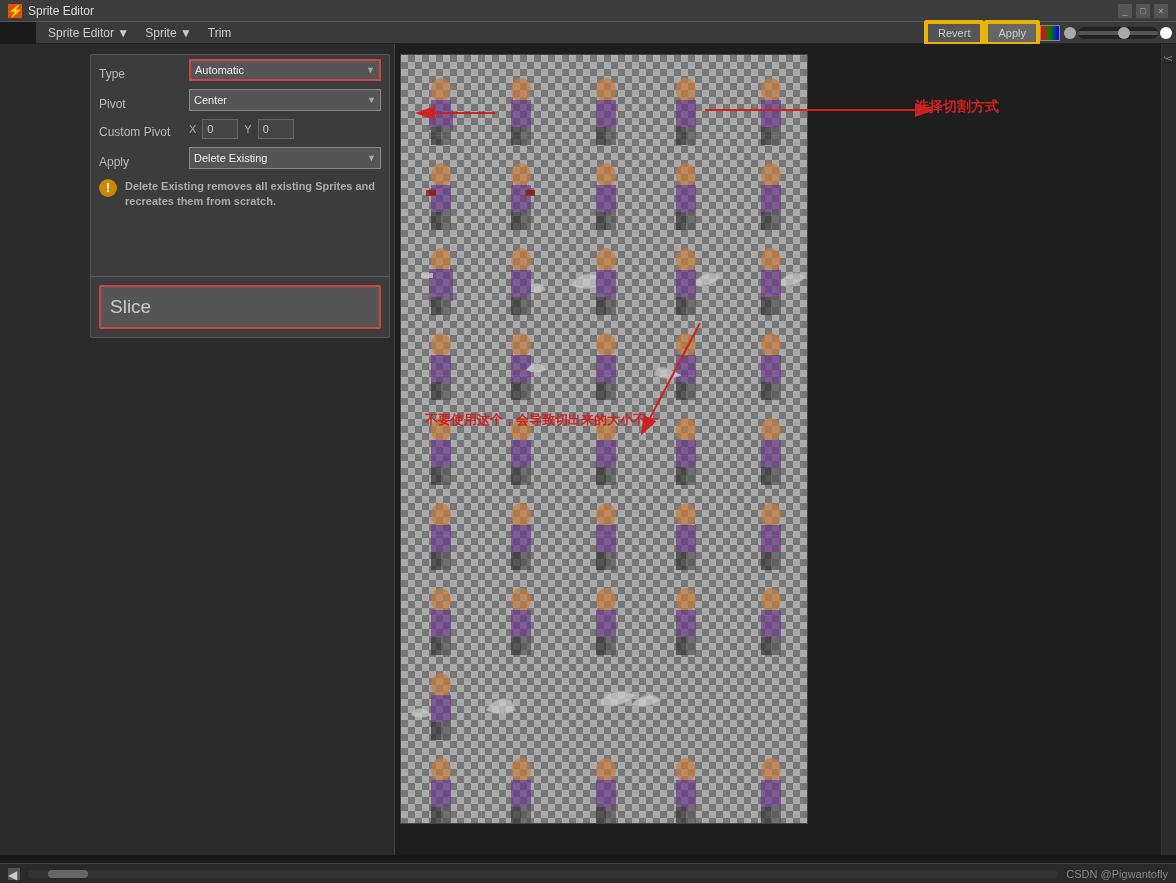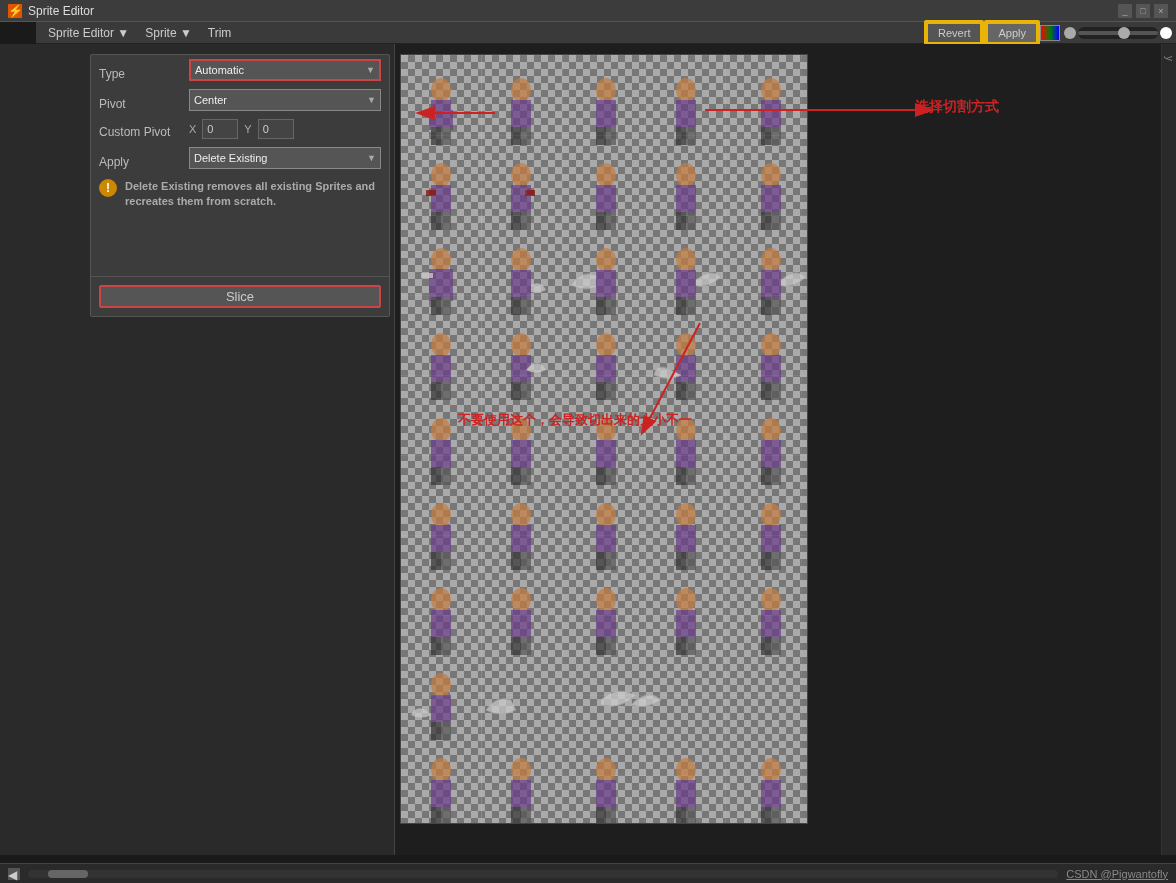--- a/index.html
+++ b/index.html
@@ -207,27 +207,27 @@
       font-size: 11px;
       line-height: 1.4;
       font-weight: bold;
     }
     .slice-btn-row {
       padding: 8px;
       border-top: 1px solid #555;
     }
     .slice-btn {
       width: 100%;
-      padding: 2px;
+      padding: 9px;
       background: #555;
       border: 2px solid #cc4444;
       color: #ccc;
-      font-size: 13px;
+      font-size: 19px;
       cursor: pointer;
-      text-align: center;
+      text-align: left;
       border-radius: 2px;
     }
 
     
     .canvas-area {
       flex: 1;
       background: #1e1e1e;
       position: relative;
       overflow: hidden;
     }
@@ -274,21 +274,20 @@
       flex: 1;
       height: 8px;
       background: #333;
       border-radius: 4px;
       margin: 0 8px;
     }
     .bottom-brand {
       color: #888;
       font-size: 11px;
       margin-left: auto;
-      text-decoration: underline;
     }
 
     
     .overlay {
       position: absolute;
       top: 4px;
       left: 0;
       width: 100%;
       height: 100%;
       pointer-events: none;
@@ -734,21 +733,21 @@
 
         <line x1="310" y1="62" x2="520" y2="62" stroke="#cc2222" stroke-width="2" marker-end="url(#arrowhead)"></line>
 
         <line x1="305" y1="275" x2="255" y2="370" stroke="#cc2222" stroke-width="2" marker-end="url(#arrowhead)"></line>
 
         <line x1="100" y1="65" x2="40" y2="65" stroke="#cc2222" stroke-width="2" marker-end="url(#arrowhead)"></line>
       </svg>
 
       <div class="ann-text" style="top: 50px; left: 520px;">选择切割方式</div>
 
-      <div class="ann-text" style="bottom: 430px; left: 30px; font-size: 13px; max-width: 360px; margin-left: 33px;">不要使用这个，会导致切出来的大小不一</div>
+      <div class="ann-text" style="bottom: 430px; left: 30px; font-size: 13px; max-width: 360px;">不要使用这个，会导致切出来的大小不一</div>
 
     </div>
   </div>
 
   <div class="right-panel">
     <div style="writing-mode:vertical-rl; color:#888; font-size:10px; padding-top:8px;">y</div>
   </div>
 </div>
 
 <div class="bottom-bar">

